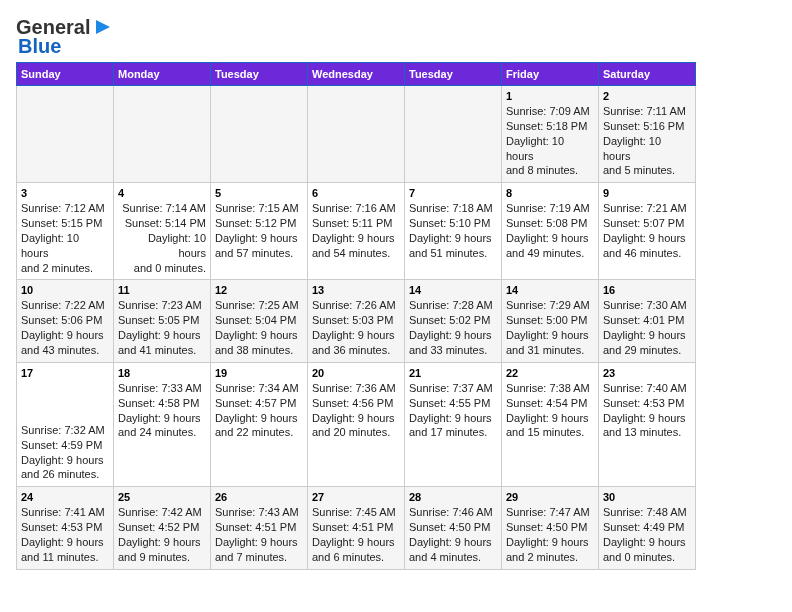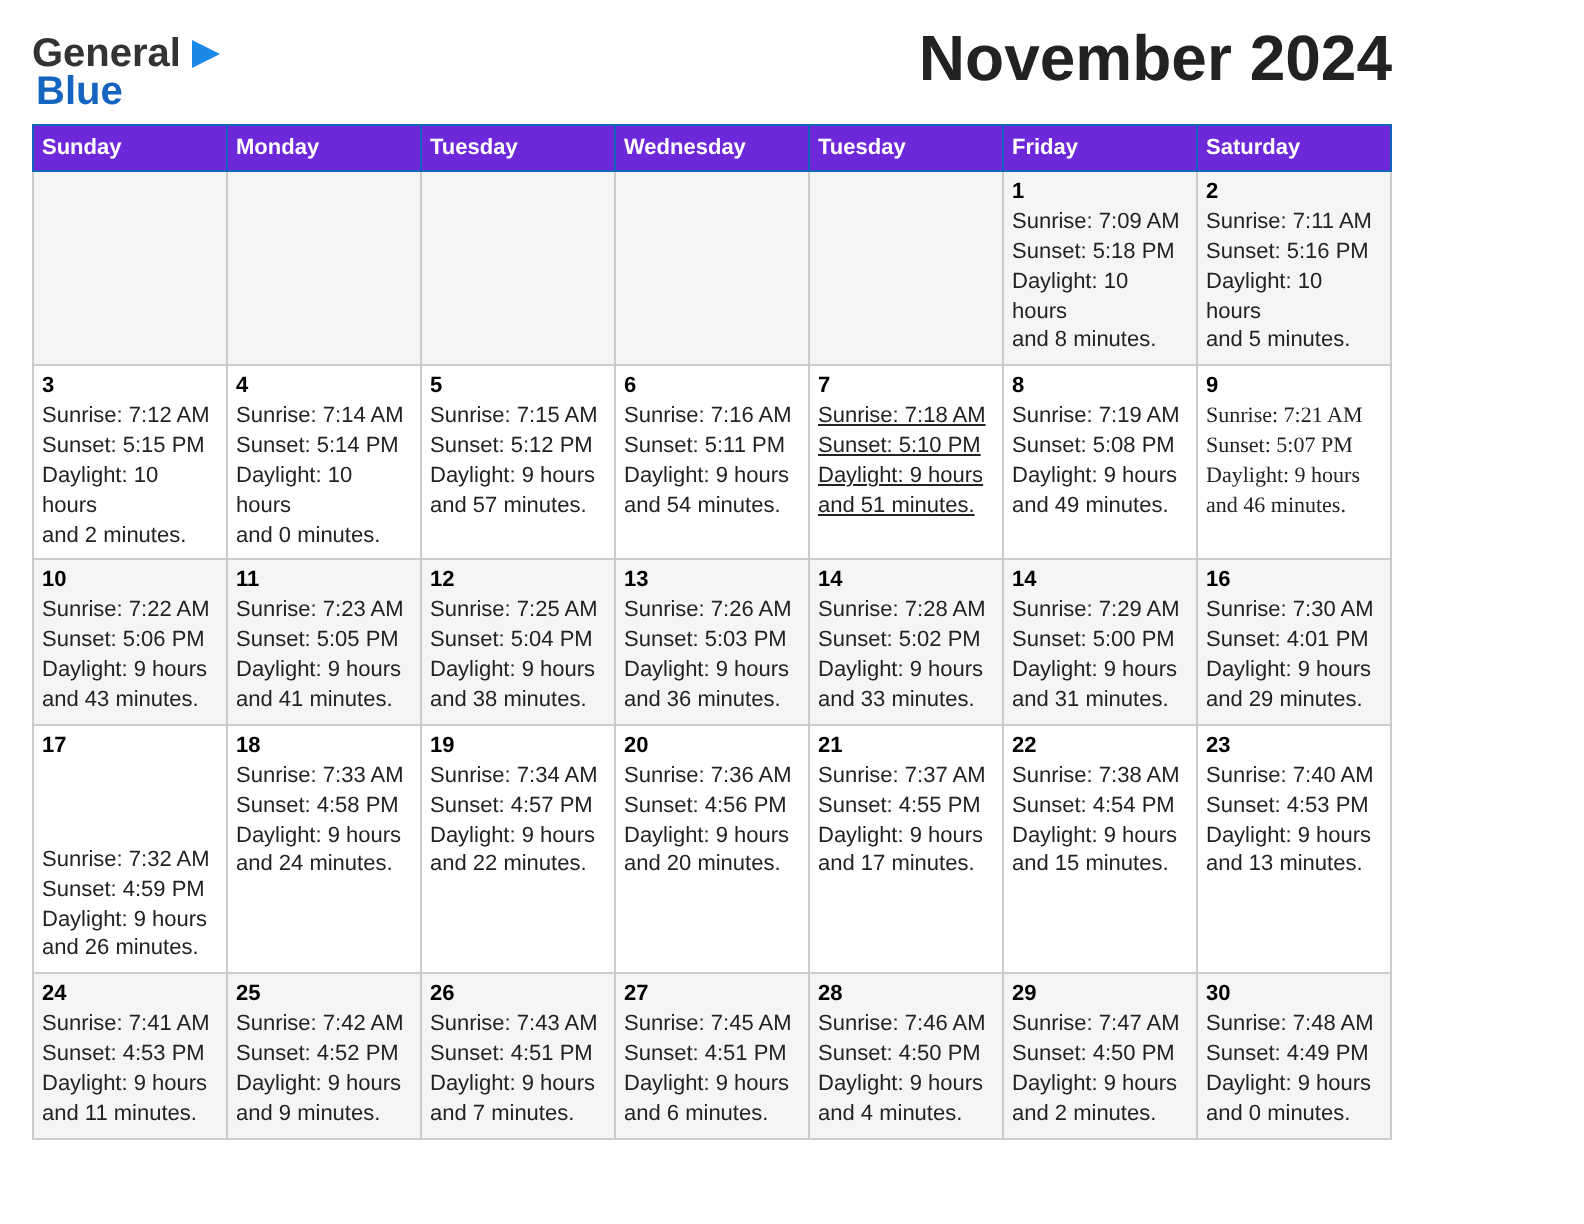--- a/index.html
+++ b/index.html
@@ -91,21 +91,20 @@
     <div class="logo">
       <div style="display:flex;align-items:center;">
         <span style="font-size:20px;font-weight:bold;color:#333;">General</span>
         <svg width="22" height="22" viewBox="0 0 22 22" style="margin-left:2px;margin-top:-2px;">
           <polygon points="4,4 18,11 4,18" fill="#1E88E5"></polygon>
         </svg>
       </div>
       <span style="font-size:20px;font-weight:bold;color:#1565C0;margin-top:-4px;margin-left:2px;text-align:right;">Blue</span>
     </div>
     <div class="title-block">
-      <div class="month-title">November 2024</div>
     </div>
   </div>
 
   <table>
     <thead>
       <tr>
         <th>Sunday</th>
         <th>Monday</th>
         <th>Tuesday</th>
         <th>Wednesday</th>
@@ -139,56 +138,56 @@
         <tr>
           <td>
             <span class="day-num">3</span>
             <div class="day-info" style="white-space: pre-line;">Sunrise: 7:12 AM
 Sunset: 5:15 PM
 Daylight: 10 hours
 and 2 minutes.</div>
           </td>
           <td>
             <span class="day-num">4</span>
-            <div class="day-info" style="white-space: pre-line;">Sunrise: 7:14 AM
+            <div class="day-info" style="white-space: pre-line; text-align: right;">Sunrise: 7:14 AM
 Sunset: 5:14 PM
 Daylight: 10 hours
 and 0 minutes.</div>
           </td>
           <td>
             <span class="day-num">5</span>
             <div class="day-info" style="white-space: pre-line;">Sunrise: 7:15 AM
 Sunset: 5:12 PM
 Daylight: 9 hours
 and 57 minutes.</div>
           </td>
           <td>
             <span class="day-num">6</span>
             <div class="day-info" style="white-space: pre-line;">Sunrise: 7:16 AM
 Sunset: 5:11 PM
 Daylight: 9 hours
 and 54 minutes.</div>
           </td>
           <td>
             <span class="day-num">7</span>
-            <div class="day-info" style="white-space: pre-line; text-decoration: underline;">Sunrise: 7:18 AM
+            <div class="day-info" style="white-space: pre-line;">Sunrise: 7:18 AM
 Sunset: 5:10 PM
 Daylight: 9 hours
 and 51 minutes.</div>
           </td>
           <td>
             <span class="day-num">8</span>
             <div class="day-info" style="white-space: pre-line;">Sunrise: 7:19 AM
 Sunset: 5:08 PM
 Daylight: 9 hours
 and 49 minutes.</div>
           </td>
           <td>
             <span class="day-num">9</span>
-            <div class="day-info" style="white-space: pre-line; font-family: Liberation Serif, serif;">Sunrise: 7:21 AM
+            <div class="day-info" style="white-space: pre-line;">Sunrise: 7:21 AM
 Sunset: 5:07 PM
 Daylight: 9 hours
 and 46 minutes.</div>
           </td>
         </tr>
         <tr>
           <td>
             <span class="day-num">10</span>
             <div class="day-info" style="white-space: pre-line;">Sunrise: 7:22 AM
 Sunset: 5:06 PM

